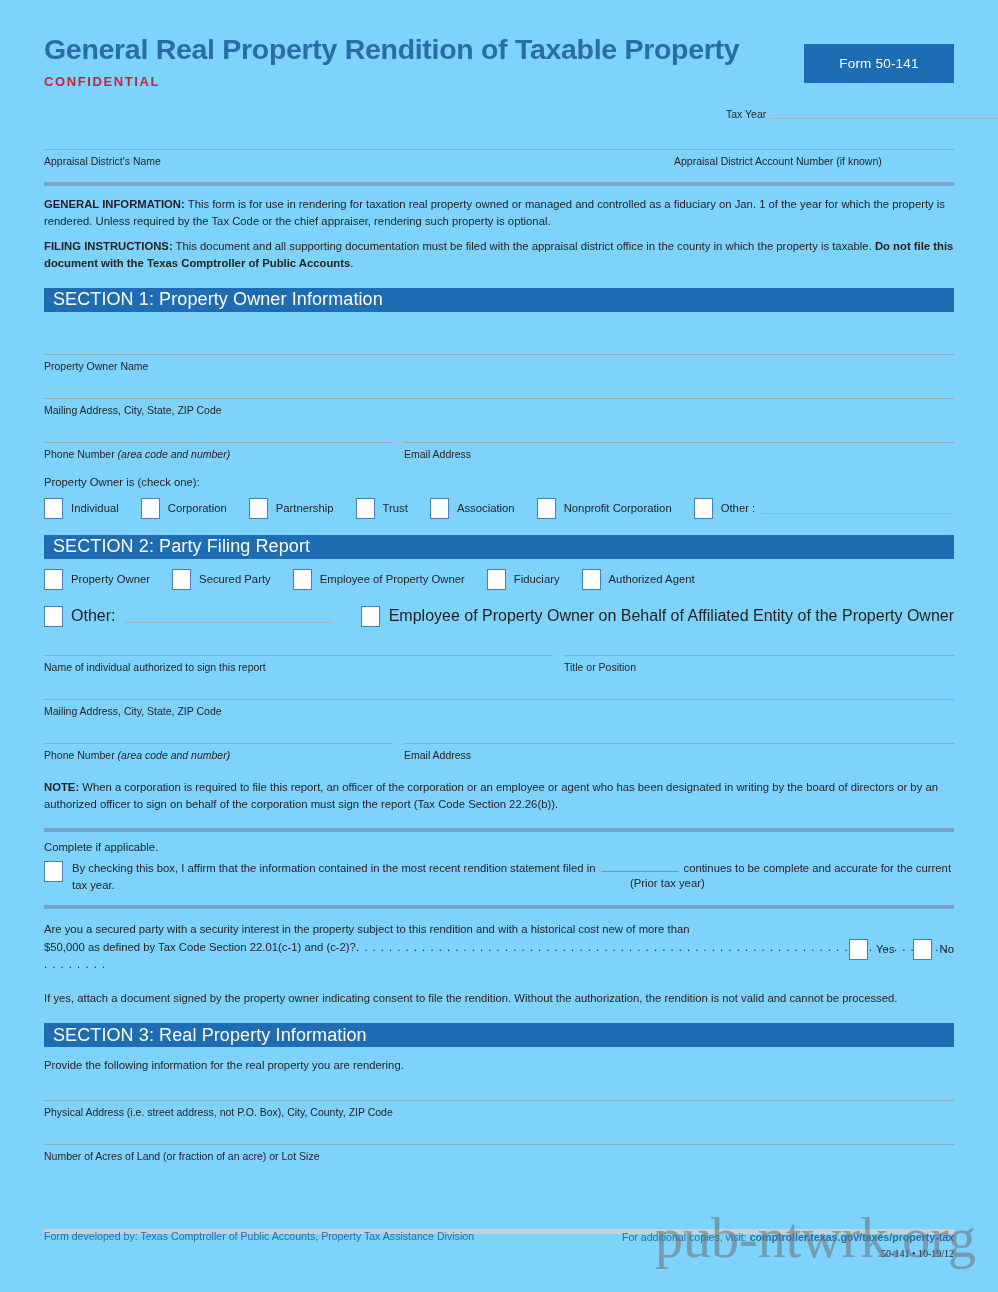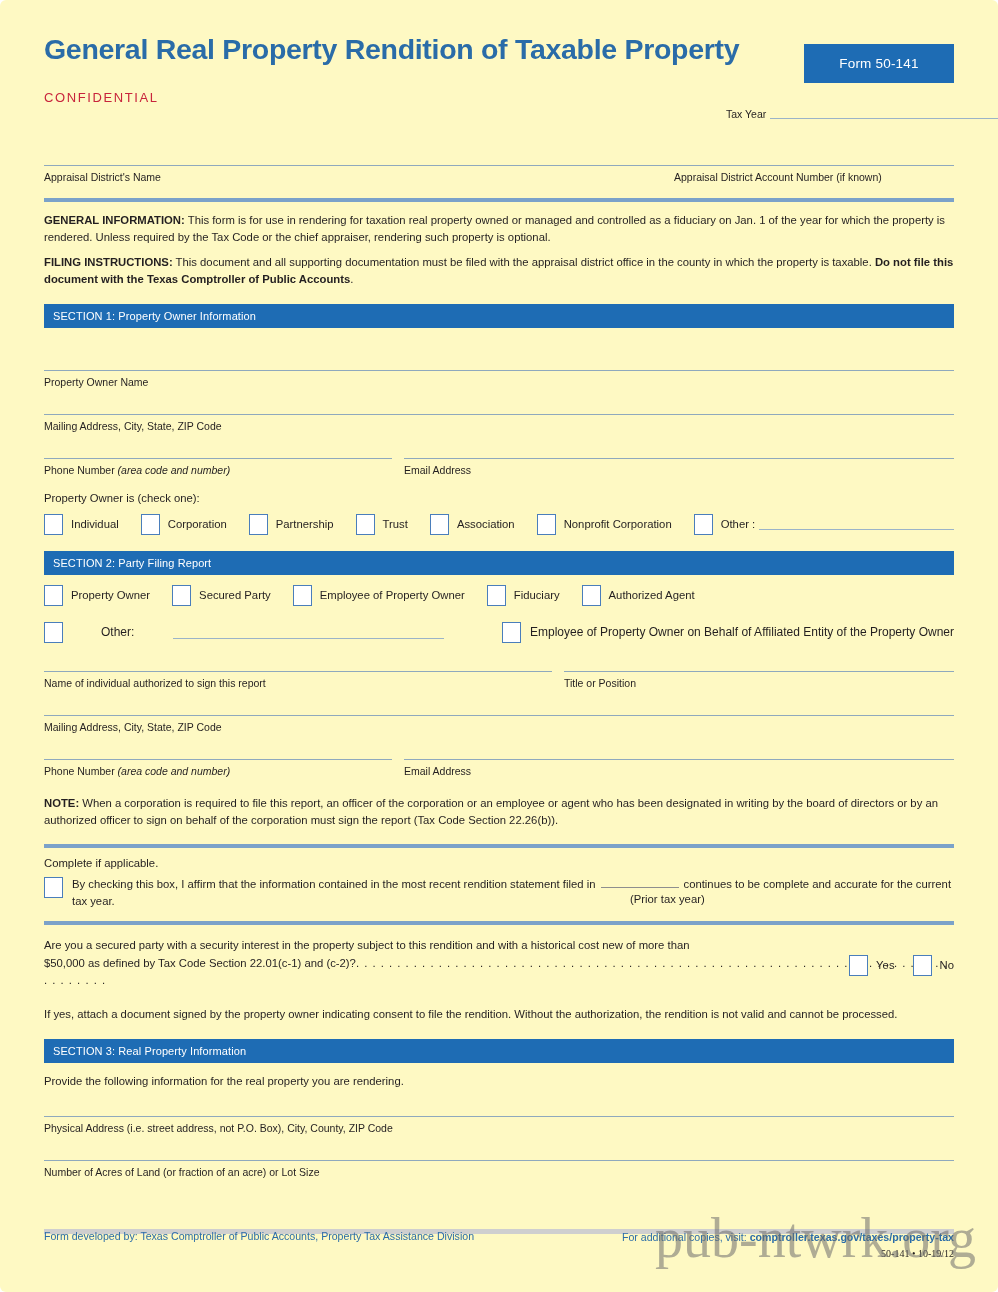--- a/index.html
+++ b/index.html
@@ -8,41 +8,40 @@
     height: 1292px;
     background: #ffffff;
     font-family: "Liberation Sans", sans-serif;
     color: #231f20;
     overflow: hidden;
   }
   .page {
     position: relative;
     width: 998px;
     height: 1292px;
-    background: #fef9c3;
+    background: #7dd3fc;
     padding: 0 44px;
-    border-radius: 6px;
   }
 
   
   .header {
     position: relative;
     padding-top: 34px;
   }
   .title {
     font-size: 28.5px;
     font-weight: 700;
     color: #2a6ca8;
     letter-spacing: -0.3px;
     line-height: 1.1;
   }
   .confidential {
-    margin-top: 25px;
+    margin-top: 9px;
     font-size: 13px;
-    font-weight: 400;
+    font-weight: 700;
     letter-spacing: 1.6px;
     color: #c8243c;
   }
   .form-badge {
     position: absolute;
     right: 0;
     top: 44px;
     width: 150px;
     height: 39px;
     background: #1e6cb4;
@@ -112,21 +111,21 @@
   .para b { font-weight: 700; }
 
   
   .sect {
     background: #1e6cb4;
     color: #fff;
     height: 24px;
     display: flex;
     align-items: center;
     padding-left: 9px;
-    font-size: 11px;
+    font-size: 18px;
     letter-spacing: 0.1px;
     margin-top: 16px;
   }
 
   
   .field {
     margin-top: 26px;
   }
   .field .line { border-top: 1px solid #8fa9bd; }
   .field .lbl { font-size: 10.5px; padding-top: 5px; color: #231f20; }
@@ -167,23 +166,22 @@
     width: 170px;
     margin-left: 4px;
     height: 12px;
   }
 
   
   .s2-other {
     display: flex;
     align-items: center;
     margin-top: 16px;
-    font-size: 12px;
+    font-size: 16px;
     position: relative;
-    gap: 30px;
   }
   .s2-other .lblother { padding-left: 8px; }
   .s2-other .longline {
     border-bottom: 1px solid #9bb4c8;
     width: 390px;
     margin-left: 9px;
     height: 13px;
   }
   .s2-other .right-cb { display: flex; align-items: center; margin-left: 28px; }
   .s2-other .right-cb .txt { padding-left: 9px; white-space: nowrap; }

